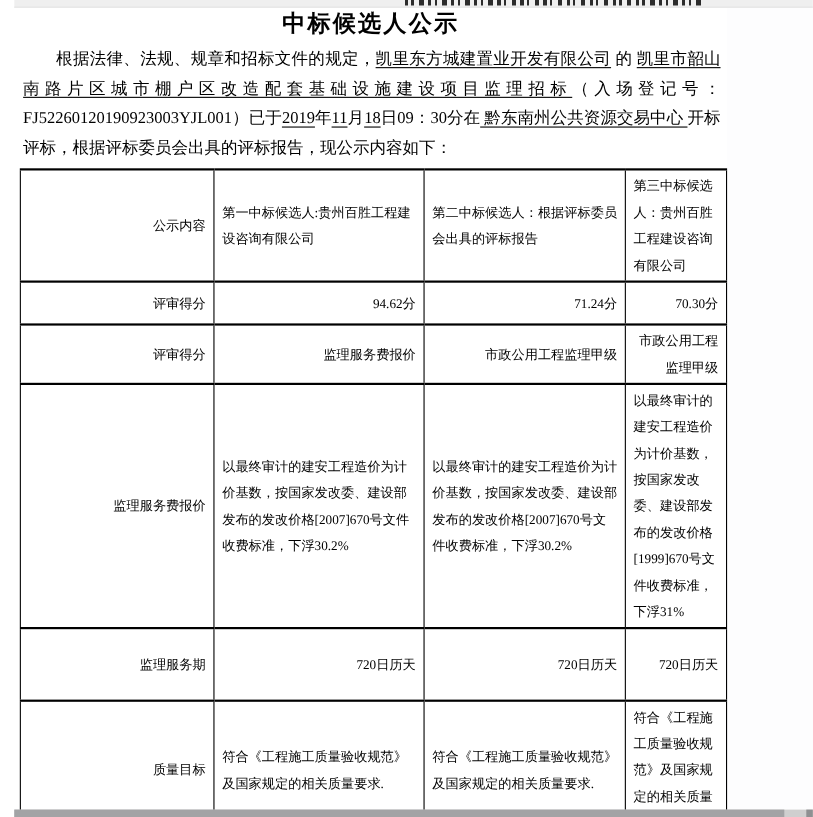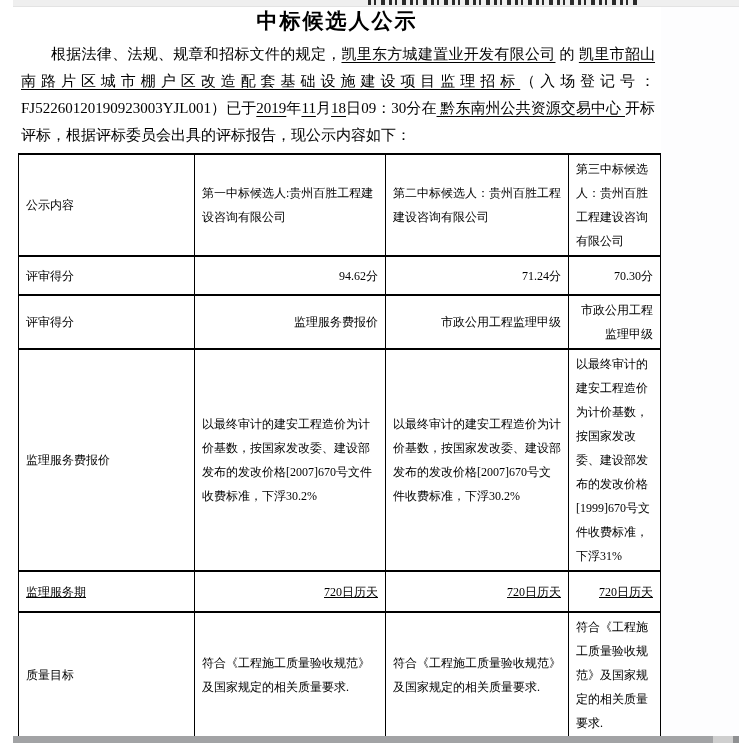--- a/index.html
+++ b/index.html
@@ -62,21 +62,21 @@
     border-left: 1px solid #000;
     border-right: 1px solid #000;
     border-top: 2px solid #000;
     border-bottom: 2px solid #000;
     vertical-align: middle;
     padding: 2px 7px;
     line-height: 24px;
     word-break: break-all;
     overflow: hidden;
   }
-  td.row-label { text-align: left; }
+  td.row-label { text-align: right; }
   tr.align-center td.cell { text-align: right; }
   tr.align-left td.cell { text-align: left; }
   .h-scrollbar {
     position: absolute;
     left: 13px; bottom: 0; width: 726px; height: 7px;
     background: #cfcfcf;
     z-index: 5;
   }
   .h-scrollbar .thumb {
     position: absolute;
@@ -106,42 +106,42 @@
       <colgroup>
         <col style="width:176px">
         <col style="width:191px">
         <col style="width:183px">
         <col style="width:92px">
       </colgroup>
       <tbody>
           <tr class="align-left" style="height: 96px;">
             <td class="row-label">公示内容</td>
             <td class="cell">第一中标候选人:贵州百胜工程建设咨询有限公司</td>
-            <td class="cell">第二中标候选人：贵州百胜工程建设咨询有限公司</td>
+            <td class="cell">第二中标候选人：根据评标委员会出具的评标报告</td>
             <td class="cell">第三中标候选人：贵州百胜工程建设咨询有限公司</td>
           </tr>
           <tr class="align-center" style="height: 39px;">
             <td class="row-label">评审得分</td>
             <td class="cell">94.62分</td>
             <td class="cell">71.24分</td>
             <td class="cell">70.30分</td>
           </tr>
           <tr class="align-center" style="height: 50px;">
             <td class="row-label">评审得分</td>
             <td class="cell">监理服务费报价</td>
             <td class="cell">市政公用工程监理甲级</td>
             <td class="cell">市政公用工程监理甲级</td>
           </tr>
           <tr class="align-left" style="height: 196px;">
             <td class="row-label">监理服务费报价</td>
             <td class="cell">以最终审计的建安工程造价为计价基数，按国家发改委、建设部发布的发改价格[2007]670号文件收费标准，下浮30.2%</td>
             <td class="cell">以最终审计的建安工程造价为计价基数，按国家发改委、建设部发布的发改价格[2007]670号文件收费标准，下浮30.2%</td>
             <td class="cell">以最终审计的建安工程造价为计价基数，按国家发改委、建设部发布的发改价格[1999]670号文件收费标准，下浮31%</td>
           </tr>
-          <tr class="align-center" style="height: 41px; text-decoration: underline;">
+          <tr class="align-center" style="height: 66px;">
             <td class="row-label">监理服务期</td>
             <td class="cell">720日历天</td>
             <td class="cell">720日历天</td>
             <td class="cell">720日历天</td>
           </tr>
           <tr class="align-left" style="height: 94px;">
             <td class="row-label">质量目标</td>
             <td class="cell">符合《工程施工质量验收规范》及国家规定的相关质量要求.</td>
             <td class="cell">符合《工程施工质量验收规范》及国家规定的相关质量要求.</td>
             <td class="cell">符合《工程施工质量验收规范》及国家规定的相关质量要求.</td>

